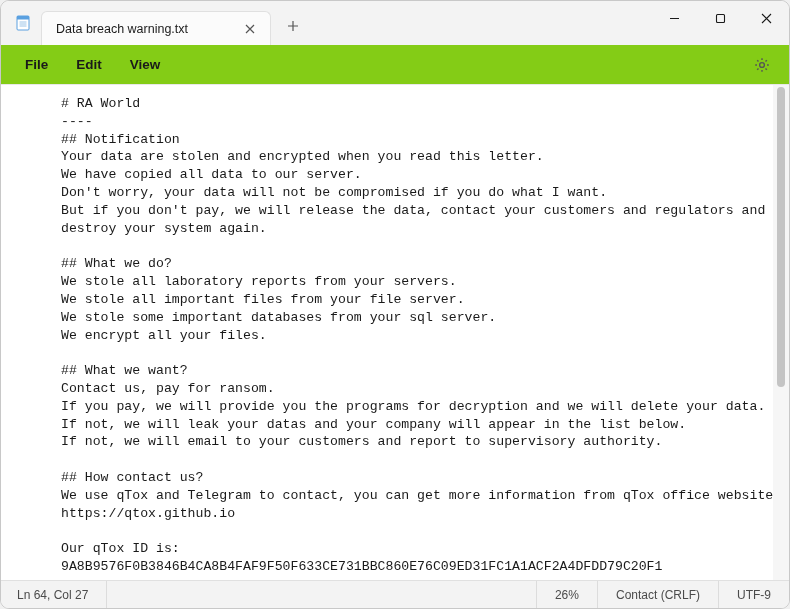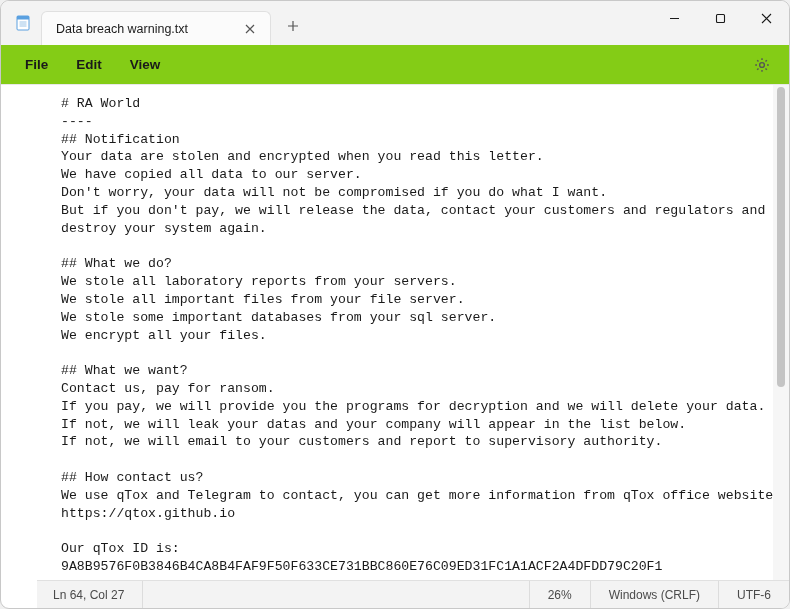--- a/index.html
+++ b/index.html
@@ -146,21 +146,20 @@
       border-radius: 4px;
     }
     .statusbar {
       height: 28px;
       background: #f3f3f3;
       border-top: 1px solid #e0e0e0;
       display: flex;
       align-items: center;
       font-size: 12px;
       color: #4b4b4b;
-      margin-left: 36px;
     }
     .status-cell {
       padding: 0 18px;
       border-right: 1px solid #dcdcdc;
       height: 100%;
       display: flex;
       align-items: center;
     }
     .status-left {
       padding-left: 16px;
@@ -267,17 +266,17 @@
 9A8B9576F0B3846B4CA8B4FAF9F50F633CE731BBC860E76C09ED31FC1A1ACF2A4DFDD79C20F1</div>
     <div class="scrollbar">
       <div class="scrollbar-thumb"></div>
     </div>
   </div>
 
   <div class="statusbar">
     <div class="status-cell status-left">Ln 64, Col 27</div>
     <div class="status-spacer"></div>
     <div class="status-cell">26%</div>
-    <div class="status-cell">Windows (CRLF)</div>
-    <div class="status-cell">UTF-6</div>
+    <div class="status-cell">Contact (CRLF)</div>
+    <div class="status-cell">UTF-9</div>
   </div>
 
 </div>
 
 </body></html>

